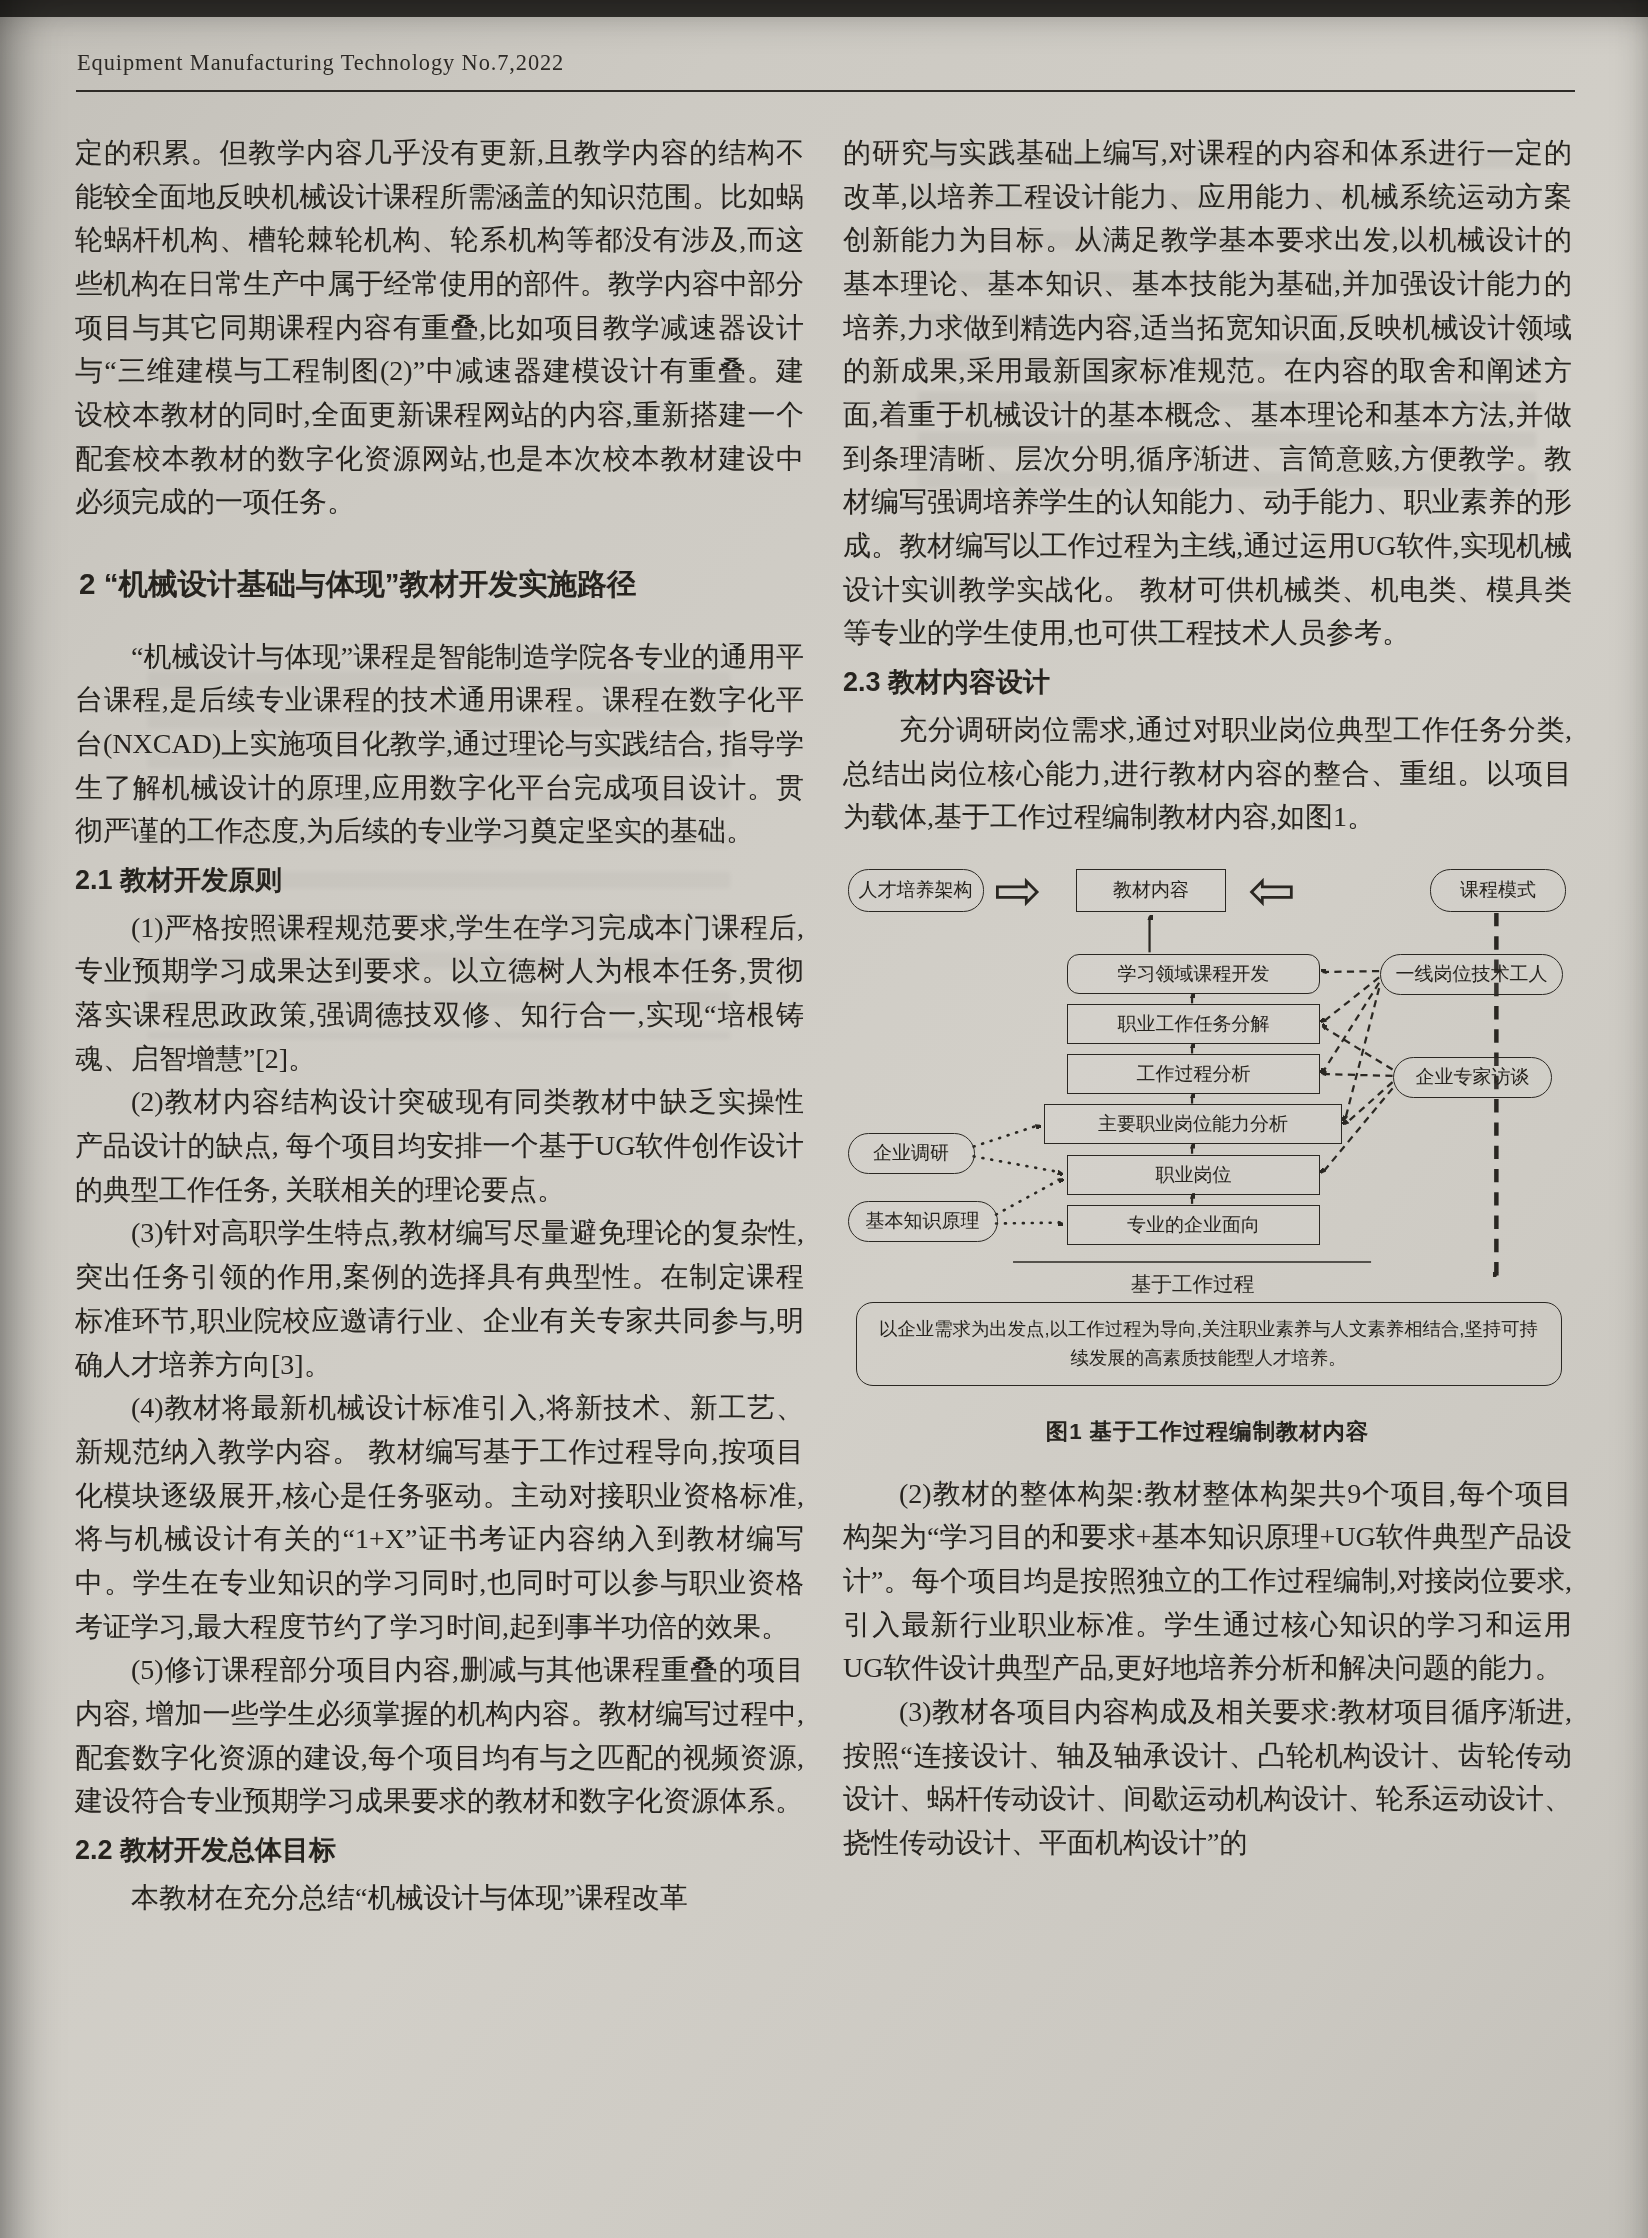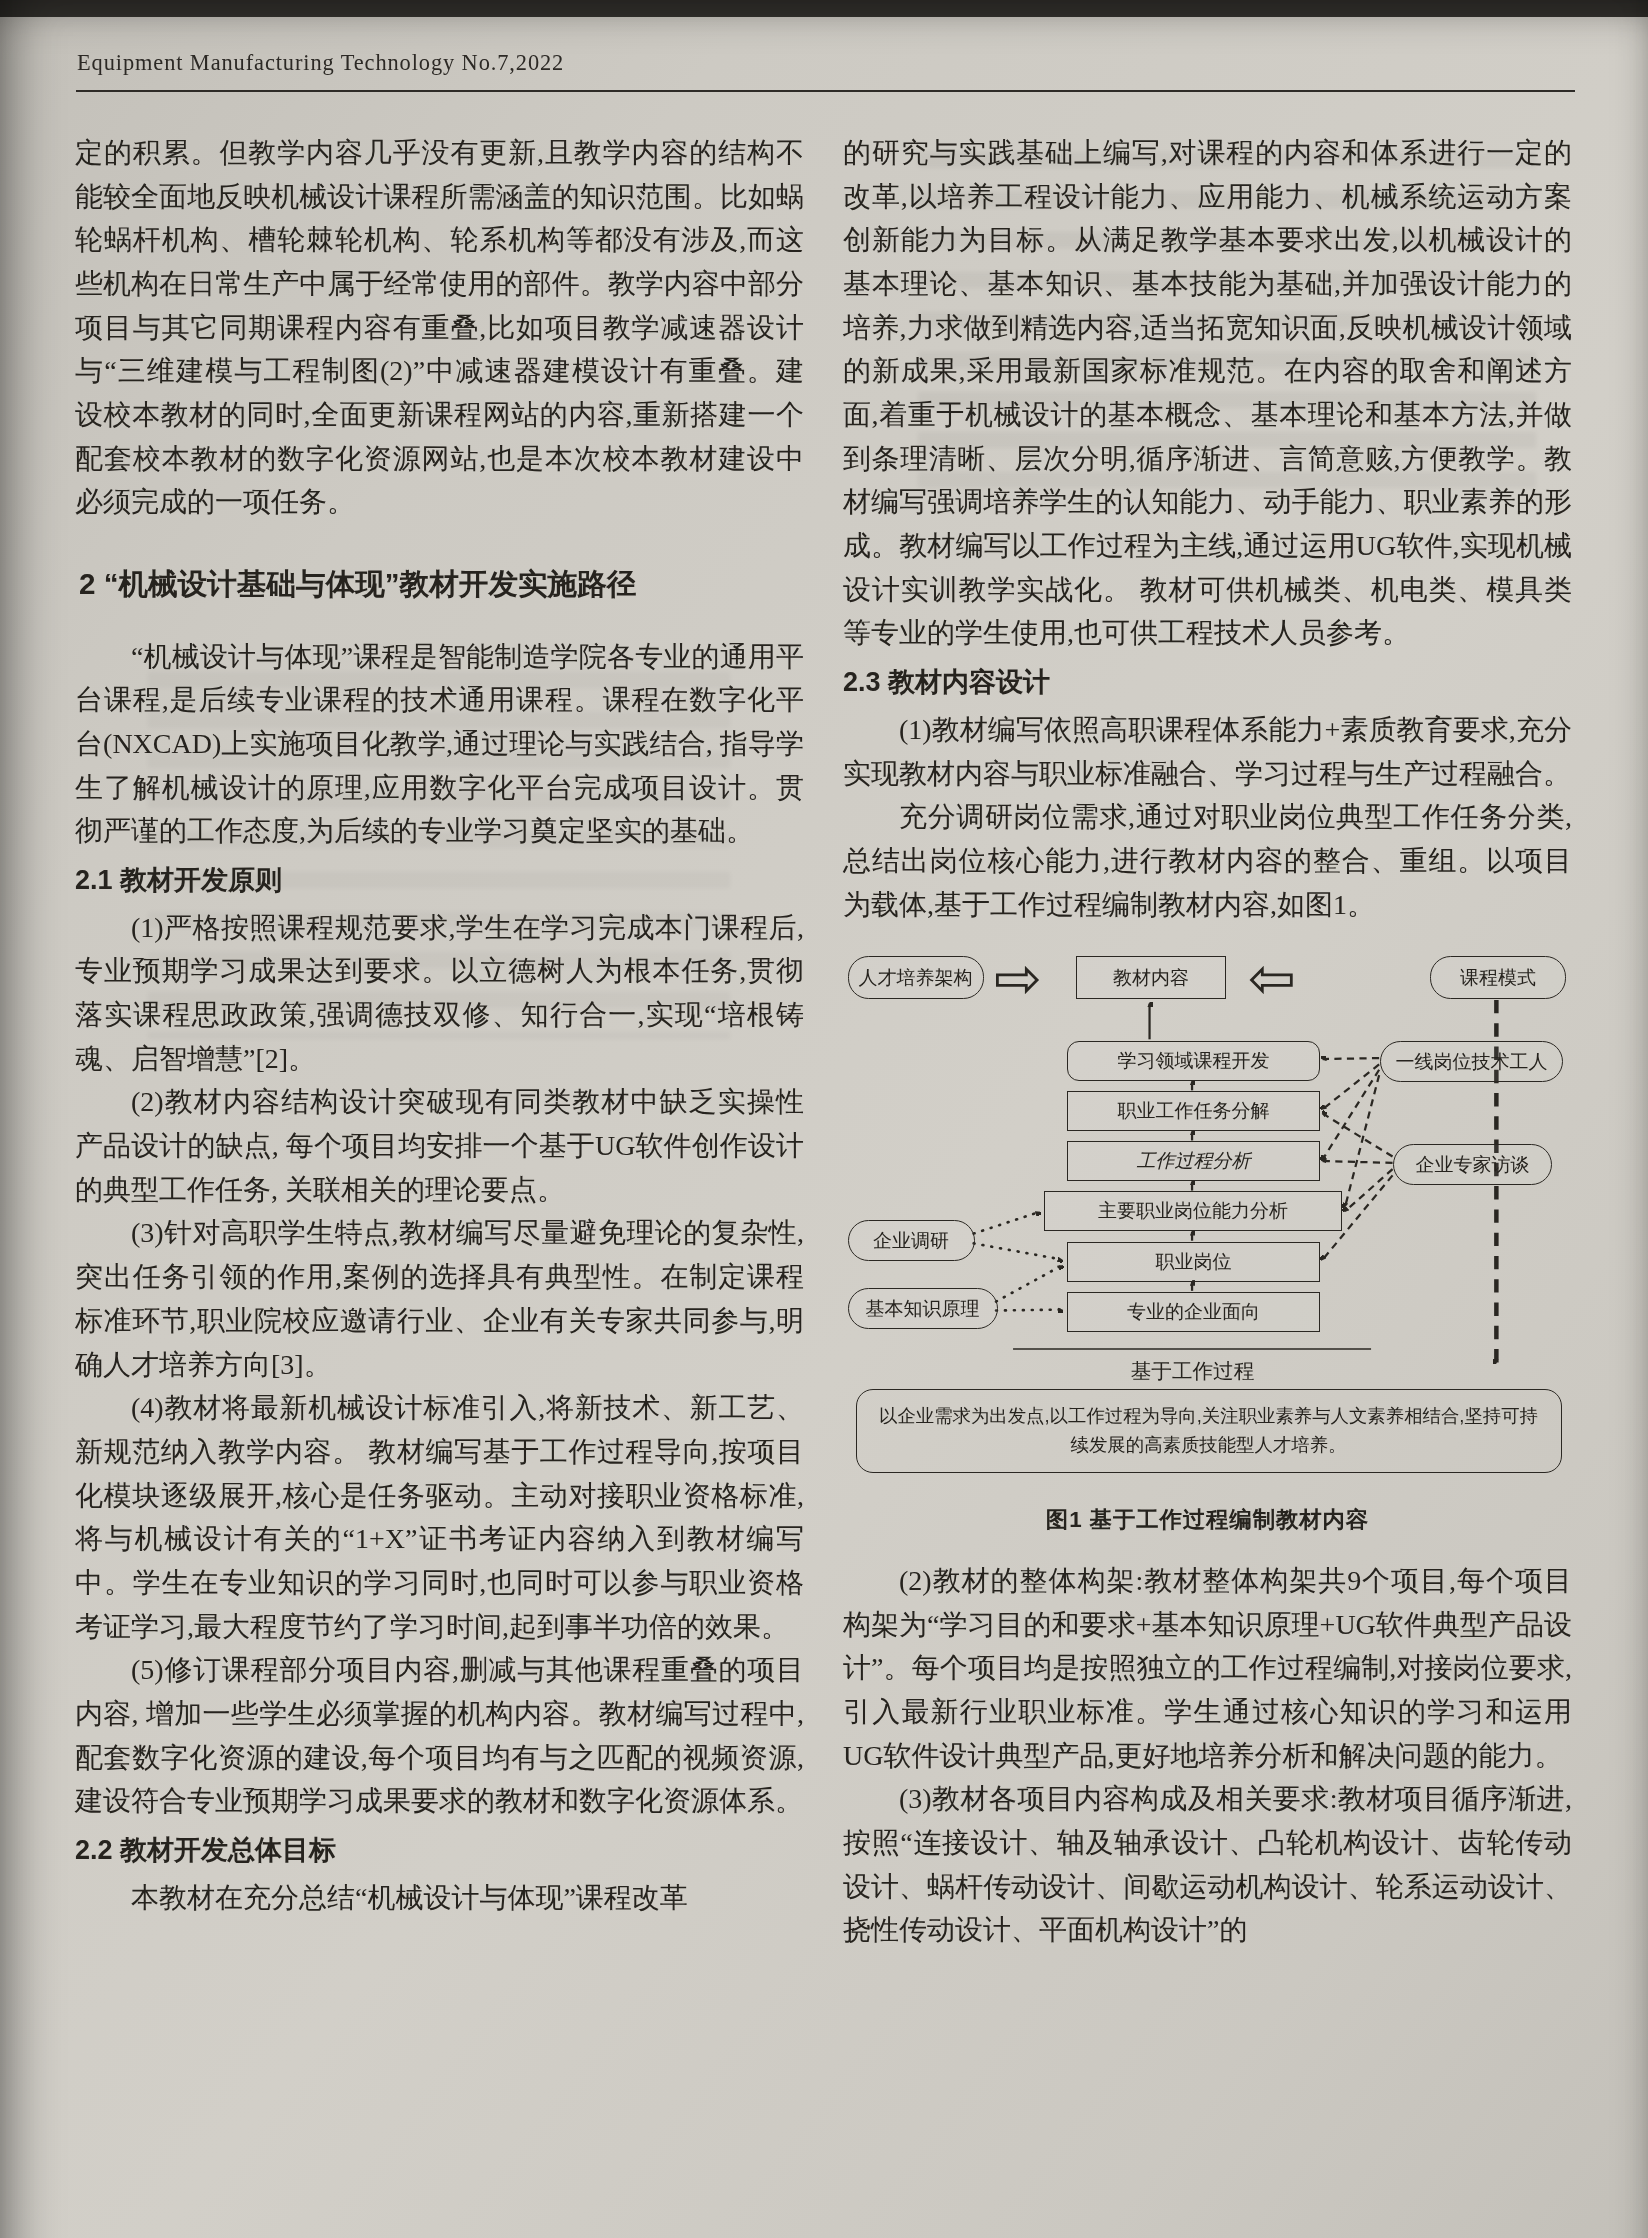--- a/index.html
+++ b/index.html
@@ -104,21 +104,20 @@
       <p>(3)针对高职学生特点,教材编写尽量避免理论的复杂性,突出任务引领的作用,案例的选择具有典型性。在制定课程标准环节,职业院校应邀请行业、企业有关专家共同参与,明确人才培养方向[3]。</p>
       <p>(4)教材将最新机械设计标准引入,将新技术、新工艺、新规范纳入教学内容。 教材编写基于工作过程导向,按项目化模块逐级展开,核心是任务驱动。主动对接职业资格标准,将与机械设计有关的“1+X”证书考证内容纳入到教材编写中。学生在专业知识的学习同时,也同时可以参与职业资格考证学习,最大程度节约了学习时间,起到事半功倍的效果。</p>
       <p>(5)修订课程部分项目内容,删减与其他课程重叠的项目内容, 增加一些学生必须掌握的机构内容。教材编写过程中,配套数字化资源的建设,每个项目均有与之匹配的视频资源,建设符合专业预期学习成果要求的教材和数字化资源体系。</p>
       <h3 class="sub">2.2 教材开发总体目标</h3>
       <p>本教材在充分总结“机械设计与体现”课程改革</p>
     </section>
 
     <section class="col">
       <p class="noindent">的研究与实践基础上编写,对课程的内容和体系进行一定的改革,以培养工程设计能力、应用能力、机械系统运动方案创新能力为目标。从满足教学基本要求出发,以机械设计的基本理论、基本知识、基本技能为基础,并加强设计能力的培养,力求做到精选内容,适当拓宽知识面,反映机械设计领域的新成果,采用最新国家标准规范。在内容的取舍和阐述方面,着重于机械设计的基本概念、基本理论和基本方法,并做到条理清晰、层次分明,循序渐进、言简意赅,方便教学。教材编写强调培养学生的认知能力、动手能力、职业素养的形成。教材编写以工作过程为主线,通过运用UG软件,实现机械设计实训教学实战化。 教材可供机械类、机电类、模具类等专业的学生使用,也可供工程技术人员参考。</p>
       <h3 class="sub">2.3 教材内容设计</h3>
-      <p>(1)教材编写依照高职课程体系能力+素质教育要求,充分实现教材内容与职业标准融合、学习过程与生产过程融合。</p>
       <p>充分调研岗位需求,通过对职业岗位典型工作任务分类,总结出岗位核心能力,进行教材内容的整合、重组。以项目为载体,基于工作过程编制教材内容,如图1。</p>
 
       <div class="figure">
         <svg class="fig-svg" viewBox="0 0 1629 1215" xmlns="http://www.w3.org/2000/svg">
           <defs>
             <marker id="ah" markerWidth="12" markerHeight="12" refX="8.5" refY="5" orient="auto" markerUnits="userSpaceOnUse">
               <path d="M0,0 L11,5 L0,10 z" fill="#2a2722" transform="scale(2.4)"></path>
             </marker>
           </defs>
 
@@ -155,21 +154,21 @@
         </svg>
 
         <div class="fig-box rounded" style="left:4.5px;top:9px;width:134px;height:41px;">人才培养架构</div>
         <div class="block-arrow" style="left:151px;top:2.7px;">⇨</div>
         <div class="fig-box" style="left:233px;top:9px;width:148px;height:41px;">教材内容</div>
         <div class="block-arrow" style="left:405px;top:2.7px;">⇦</div>
         <div class="fig-box rounded" style="left:587px;top:9px;width:134px;height:41px;">课程模式</div>
 
         <div class="fig-box" style="left:224px;top:94px;width:251px;height:38px;border-radius:12px;">学习领域课程开发</div>
         <div class="fig-box" style="left:224px;top:144px;width:251px;height:38px;">职业工作任务分解</div>
-        <div class="fig-box" style="left:224px;top:194px;width:251px;height:38px;font-style:italic;">工作过程分析</div>
+        <div class="fig-box" style="left:224px;top:194px;width:251px;height:38px;">工作过程分析</div>
         <div class="fig-box" style="left:201px;top:244px;width:296px;height:38px;">主要职业岗位能力分析</div>
         <div class="fig-box" style="left:224px;top:295px;width:251px;height:38px;">职业岗位</div>
         <div class="fig-box" style="left:224px;top:345px;width:251px;height:38px;">专业的企业面向</div>
 
         <div class="fig-box rounded" style="left:4.5px;top:273px;width:125px;height:39px;">企业调研</div>
         <div class="fig-box rounded" style="left:4.5px;top:341px;width:148px;height:39px;">基本知识原理</div>
 
         <div class="fig-box rounded" style="left:537px;top:94px;width:181px;height:39px;">一线岗位技术工人</div>
         <div class="fig-box rounded" style="left:550px;top:197px;width:157px;height:39px;">企业专家访谈</div>
 

